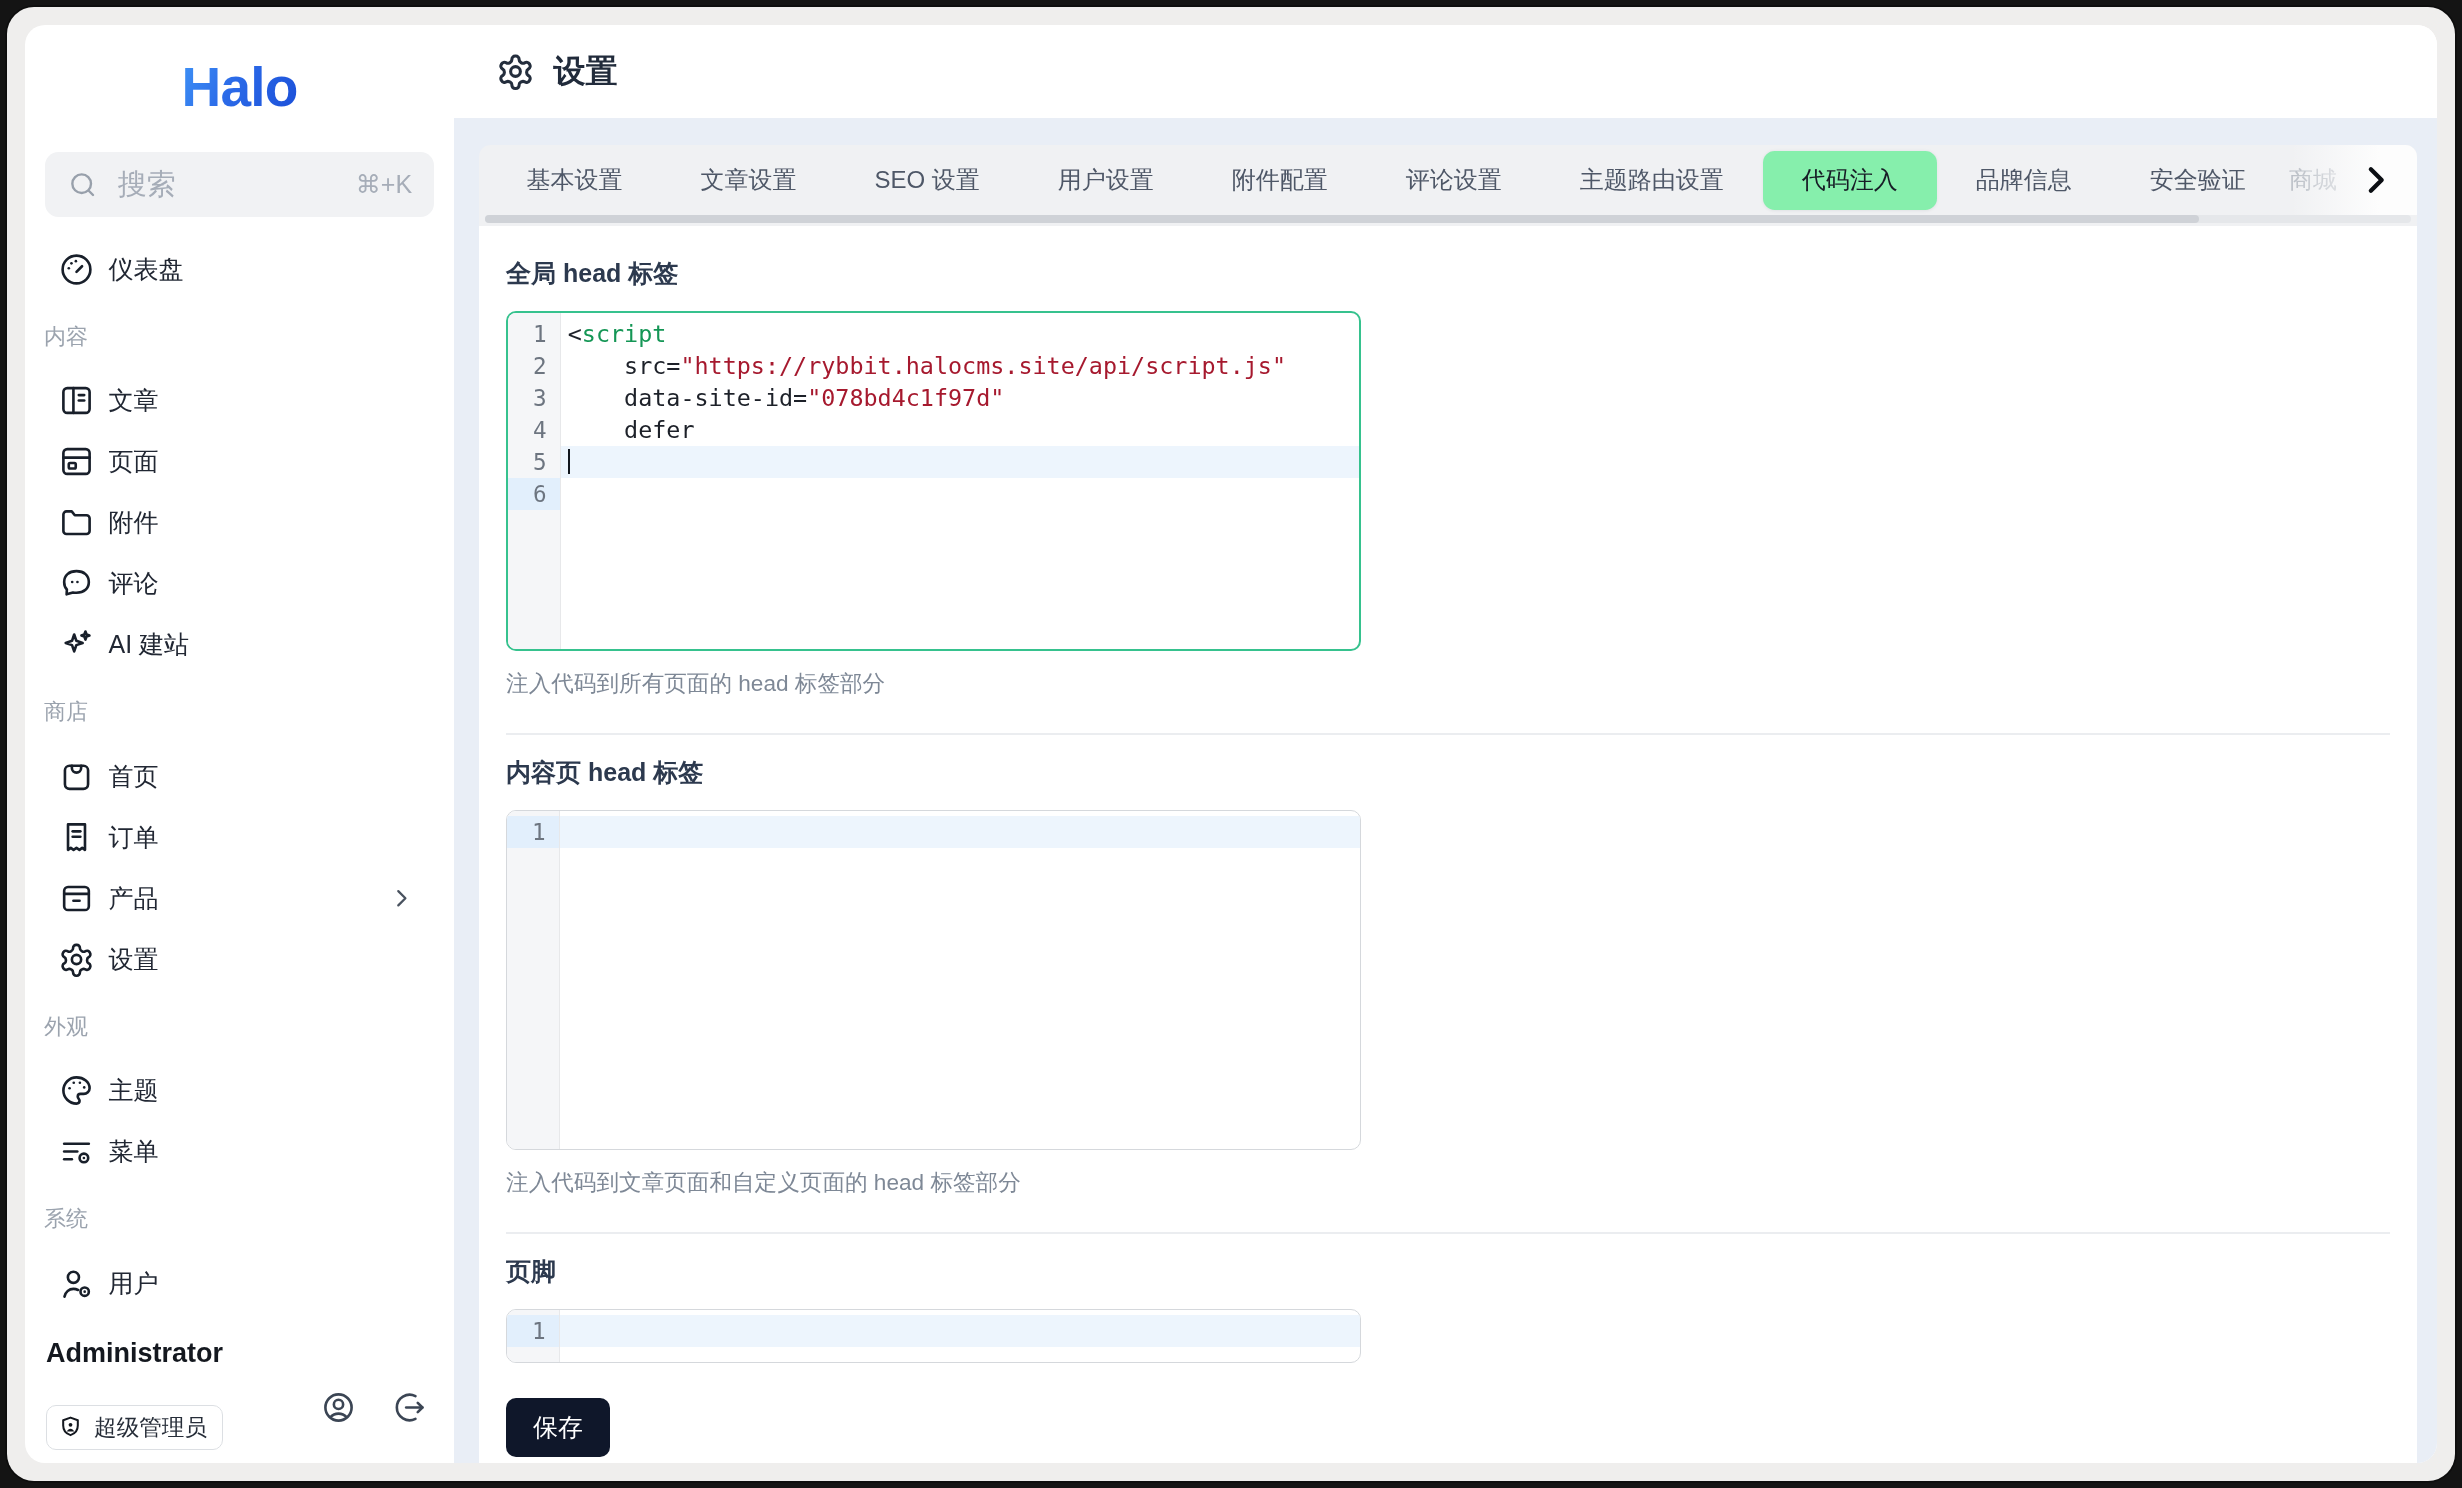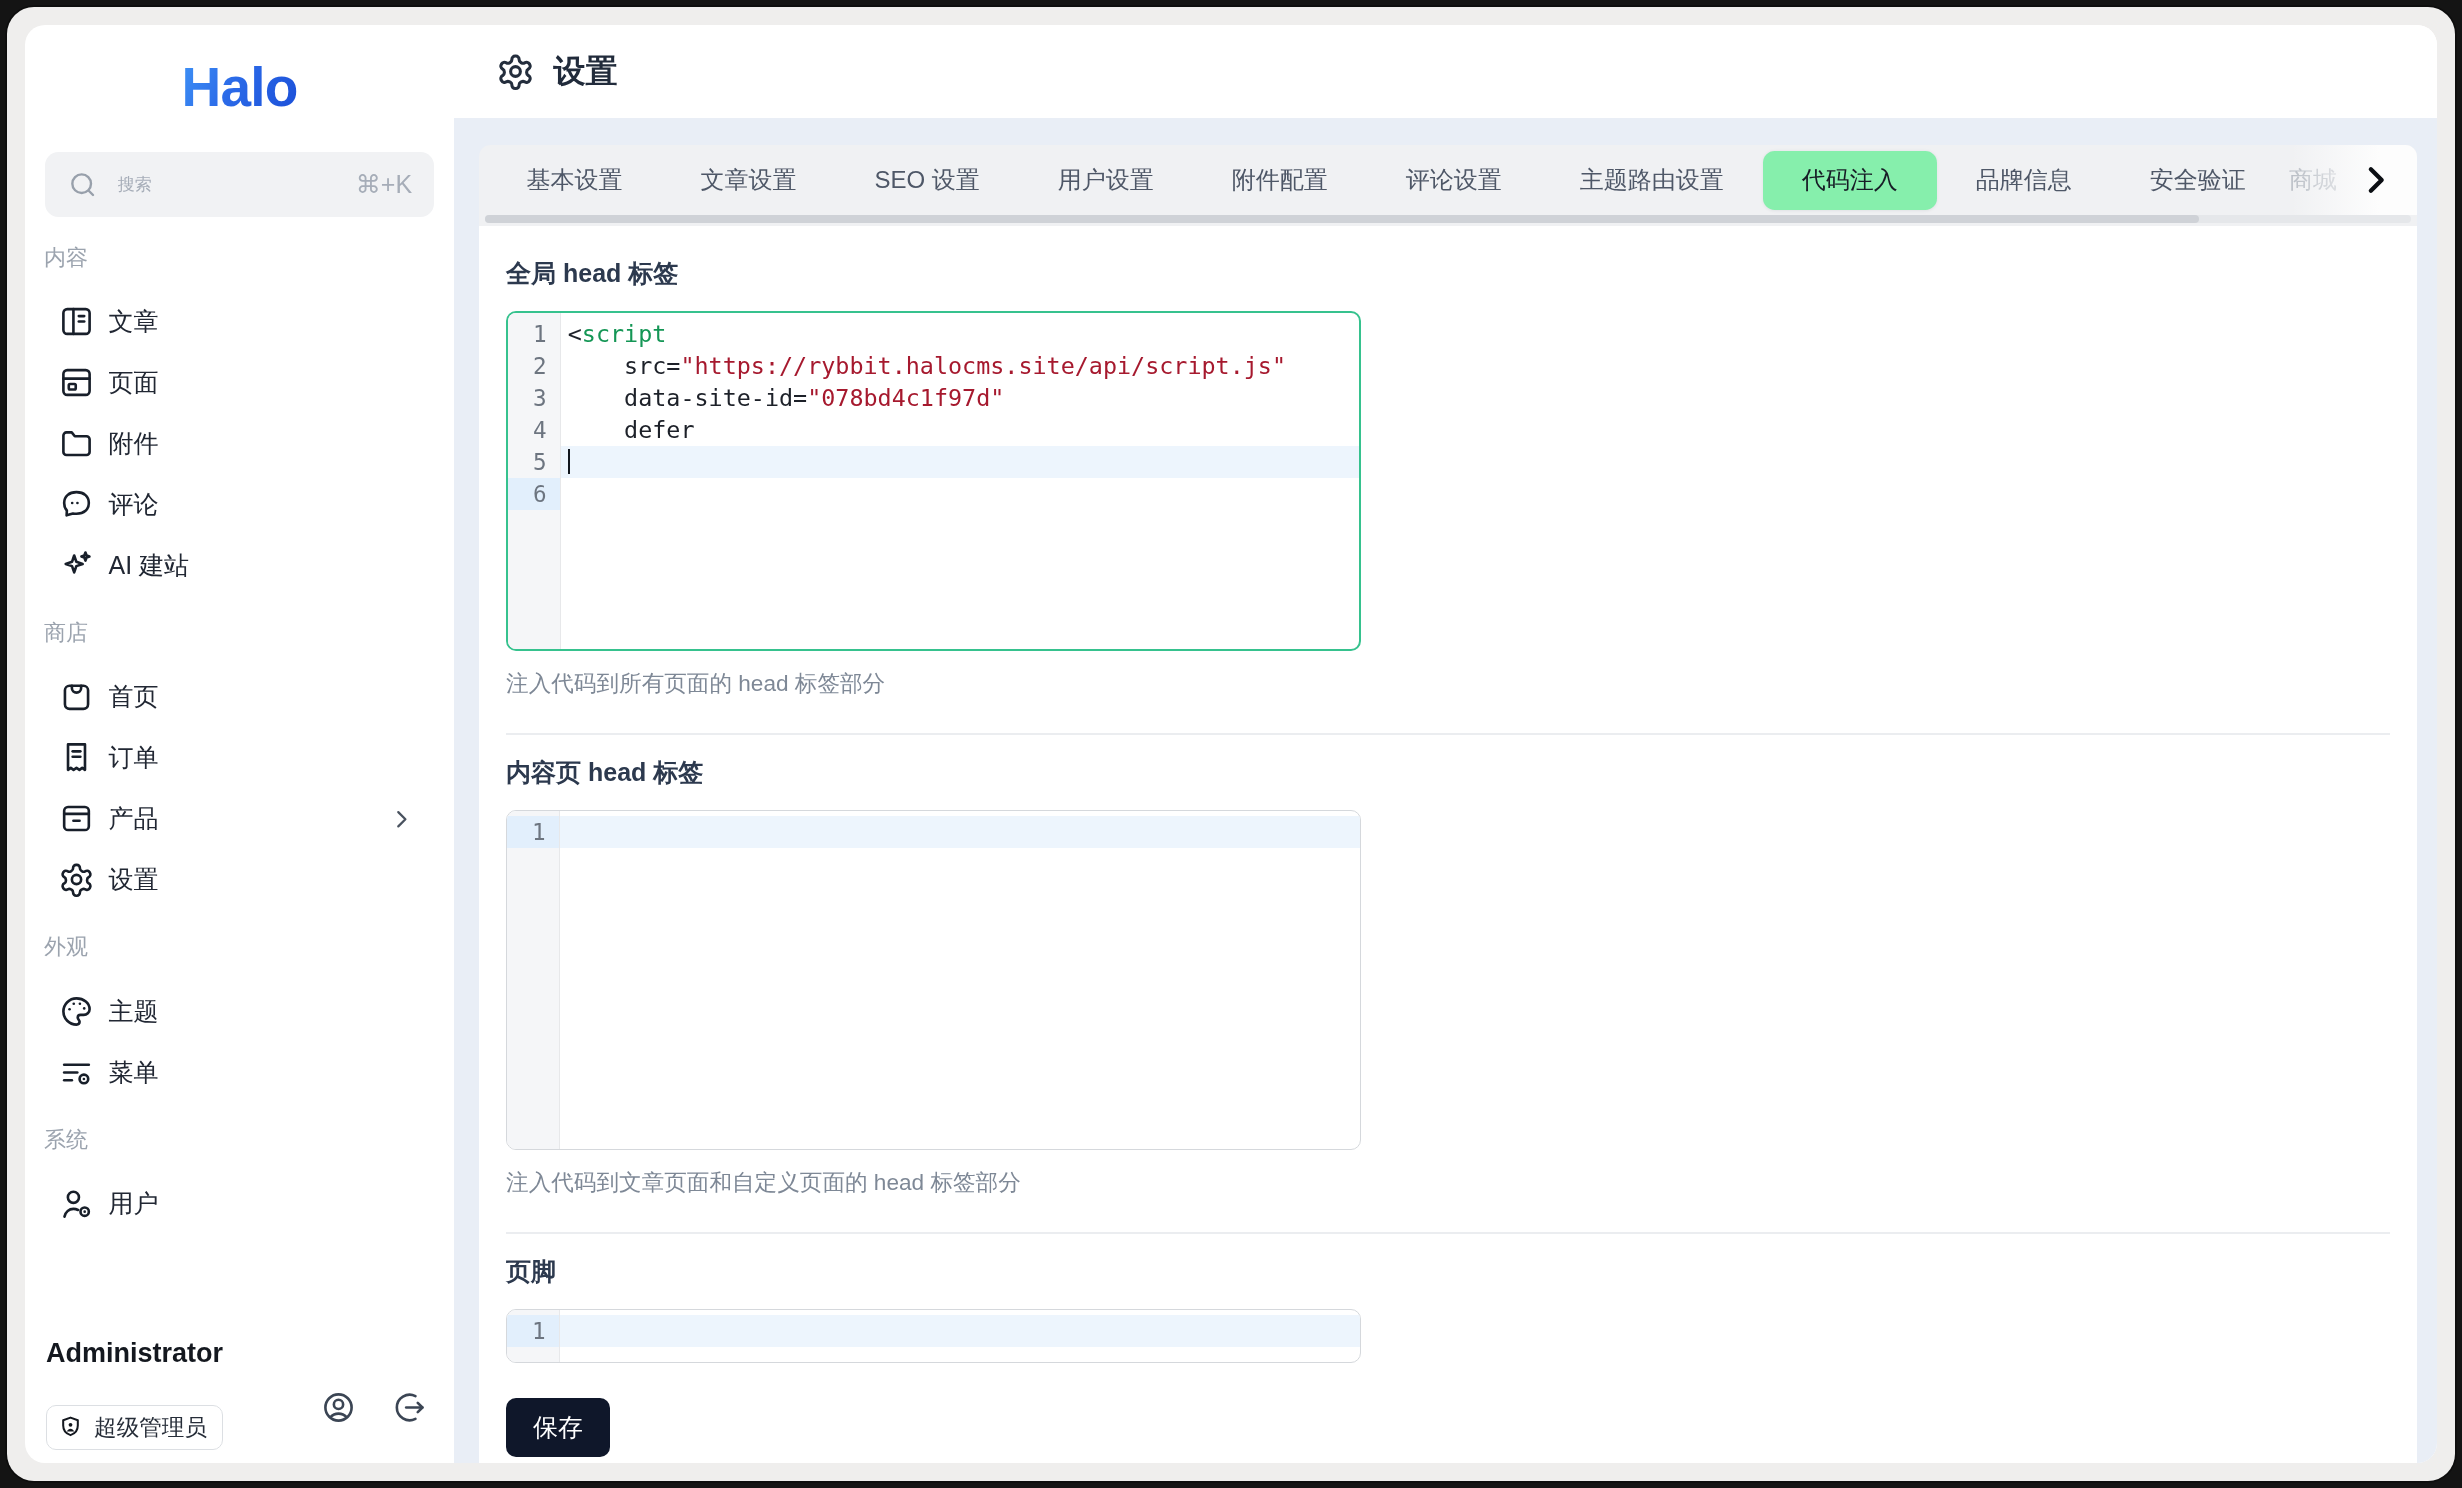--- a/index.html
+++ b/index.html
@@ -10,21 +10,21 @@
 
   
   .sidebar{width:429px;min-width:429px;background:#ffffff;position:relative;}
   .logo-wrap{padding-top:30px;height:60px;display:flex;justify-content:center;}
   .logo{font-size:55px;font-weight:800;letter-spacing:-0.8px;color:#2166dd;}
   @supports ((-webkit-background-clip:text)){
     .logo{background:linear-gradient(118deg,#3f93f6 0%,#2b6ae8 45%,#1b4fd8 100%);-webkit-background-clip:text;background-clip:text;-webkit-text-fill-color:transparent;}
   }
   .searchbox{margin:37px 20px 0 20px;height:65px;background:#f1f2f4;border-radius:13.4px;display:flex;align-items:center;padding:0 22px;gap:16.7px;}
   .searchbox .sicon{color:#98a0ab;display:flex;}
-  .searchbox input{flex:1;border:none;outline:none;background:transparent;font-size:17px;color:#333;font-family:inherit;min-width:0;}
+  .searchbox input{flex:1;border:none;outline:none;background:transparent;font-size:29px;color:#333;font-family:inherit;min-width:0;}
   .searchbox input::placeholder{color:#a6adb8;}
   .kbd-hint{color:#a6adb8;font-size:25px;white-space:nowrap;}
   .nav{margin-top:22px;}
   .nav-item{height:61px;display:flex;align-items:center;padding:0 42px 0 33px;gap:13.4px;cursor:pointer;position:relative;color:#212733;}
   .nav-item .nicon{width:37px;height:37px;display:flex;align-items:center;justify-content:center;color:#181f2a;flex:none;}
   .nav-item .nlabel{font-size:25px;}
   .nav-item .nchev{position:absolute;right:39px;color:#49525f;display:flex;}
   .nav-section{margin:18.4px 0 15px 0;height:37px;display:flex;align-items:center;padding-left:19px;color:#9ba3ae;font-size:22px;}
   .side-footer{position:absolute;left:21px;right:20px;bottom:13.4px;}
   .admin-name{font-size:27px;font-weight:700;color:#14181f;margin-bottom:8px;}
@@ -95,20 +95,32 @@
          <svg width="32" height="32" viewBox="0 0 24 24" fill="none" stroke="currentColor" stroke-width="1.8" stroke-linecap="round" stroke-linejoin="round">
                 <circle cx="11" cy="11" r="7"></circle>
                 <path d="m19.5 19.5-3-3"></path>
               </svg>
        </span>
        <input placeholder="搜索" style="">
        <span class="kbd-hint">⌘+K</span>
      </div>
 
      <nav class="nav">
+       <div class="nav-item">
+         <span class="nicon">
+                <svg width="37" height="37" viewBox="0 0 24 24" fill="none" stroke="currentColor" stroke-width="1.7" stroke-linecap="round" stroke-linejoin="round">
+                  <circle cx="12" cy="12" r="9"></circle>
+                  <path d="M12 13.5 15.6 9.9"></path>
+                  <path d="M7 11.2h.01"></path>
+                  <path d="M8.7 8h.01"></path>
+                  <path d="M11.6 6.6h.01"></path>
+                </svg>
+              </span>
+         <span class="nlabel">仪表盘</span>
+       </div>
 
        <div class="nav-section">内容</div>
 
        <div class="nav-item">
          <span class="nicon">
                 <svg width="37" height="37" viewBox="0 0 24 24" fill="none" stroke="currentColor" stroke-width="1.7" stroke-linecap="round" stroke-linejoin="round">
                   <rect x="3.5" y="4" width="17" height="16" rx="2.5"></rect>
                   <path d="M10 4v16"></path>
                   <path d="M13.5 8.5H17"></path>
                   <path d="M13.5 12H17"></path>

